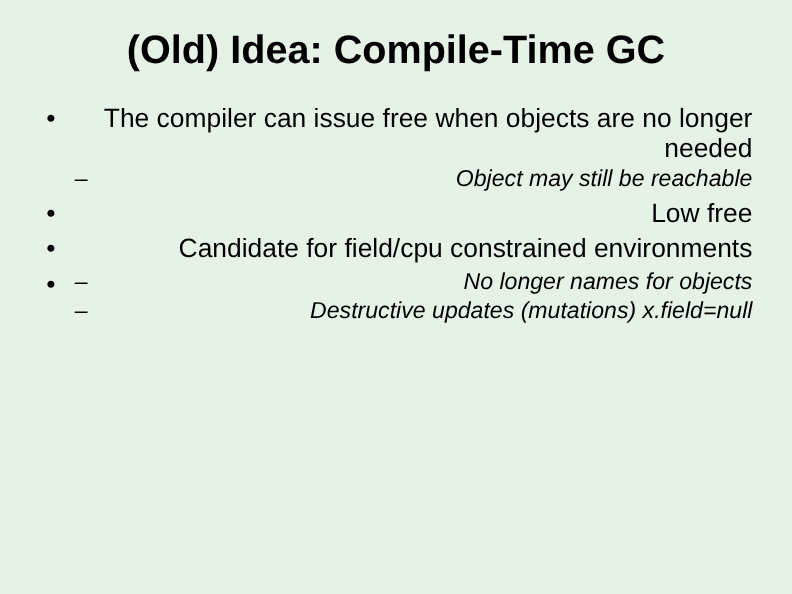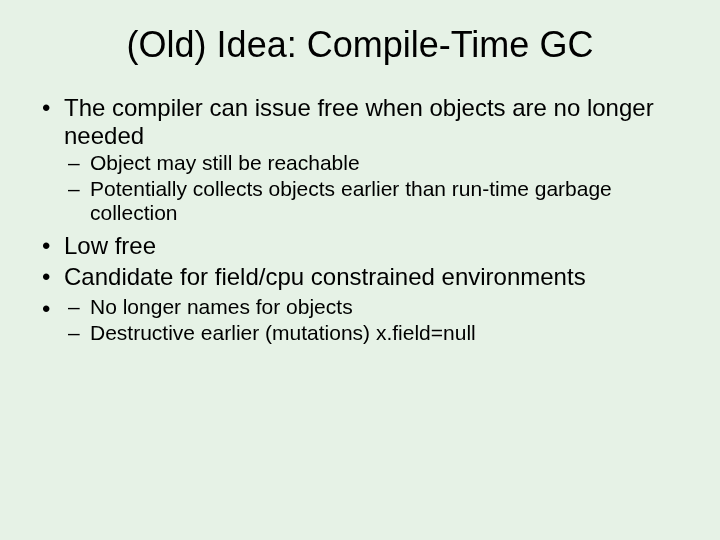--- a/index.html
+++ b/index.html
@@ -15,28 +15,29 @@
   .slide {
     box-sizing: border-box;
     width: 720px;
     height: 540px;
     padding: 18px 36px 20px 36px;
   }
   .title {
     font-size: 36px;
     text-align: center;
     margin: 6px 0 28px 0;
-    font-weight: normal;
+    font-weight: bold;
   }
   ul.level1 {
     list-style: none;
     padding: 0;
     margin: 0;
     font-size: 24px;
     line-height: 1.15;
+    text-align: right;
   }
   ul.level1 > li {
     position: relative;
     padding-left: 28px;
     margin: 0 0 4px 0;
   }
   ul.level1 > li::before {
     content: "•";
     position: absolute;
     left: 6px;
@@ -47,48 +48,48 @@
     list-style: none;
     padding: 0;
     margin: 2px 0 6px 0;
     font-size: 21px;
     line-height: 1.15;
   }
   ul.level2 > li {
     position: relative;
     padding-left: 26px;
     margin: 0 0 2px 0;
+    font-style: italic;
   }
   ul.level2 > li::before {
     content: "–";
     position: absolute;
     left: 4px;
     top: 0;
   }
 </style>
 </head>
 <body>
 
 <div class="slide">
   <h1 class="title">(Old) Idea: Compile-Time GC</h1>
 
   <ul class="level1">
     <li>
       <span>The compiler can issue free when objects are no longer needed</span>
       <ul class="level2">
         <li><span>Object may still be reachable</span></li>
-        <li><span>Potentially collects objects earlier than run-time garbage collection</span></li>
       </ul>
     </li>
     <li>
       <span>Low free</span>
     </li>
     <li>
       <span>Candidate for field/cpu constrained environments</span>
     </li>
     <li>
       <ul class="level2">
         <li><span>No longer names for objects</span></li>
-        <li><span>Destructive earlier (mutations) x.field=null</span></li>
+        <li><span>Destructive updates (mutations) x.field=null</span></li>
       </ul>
     </li>
   </ul>
 </div>
 
 </body></html>

